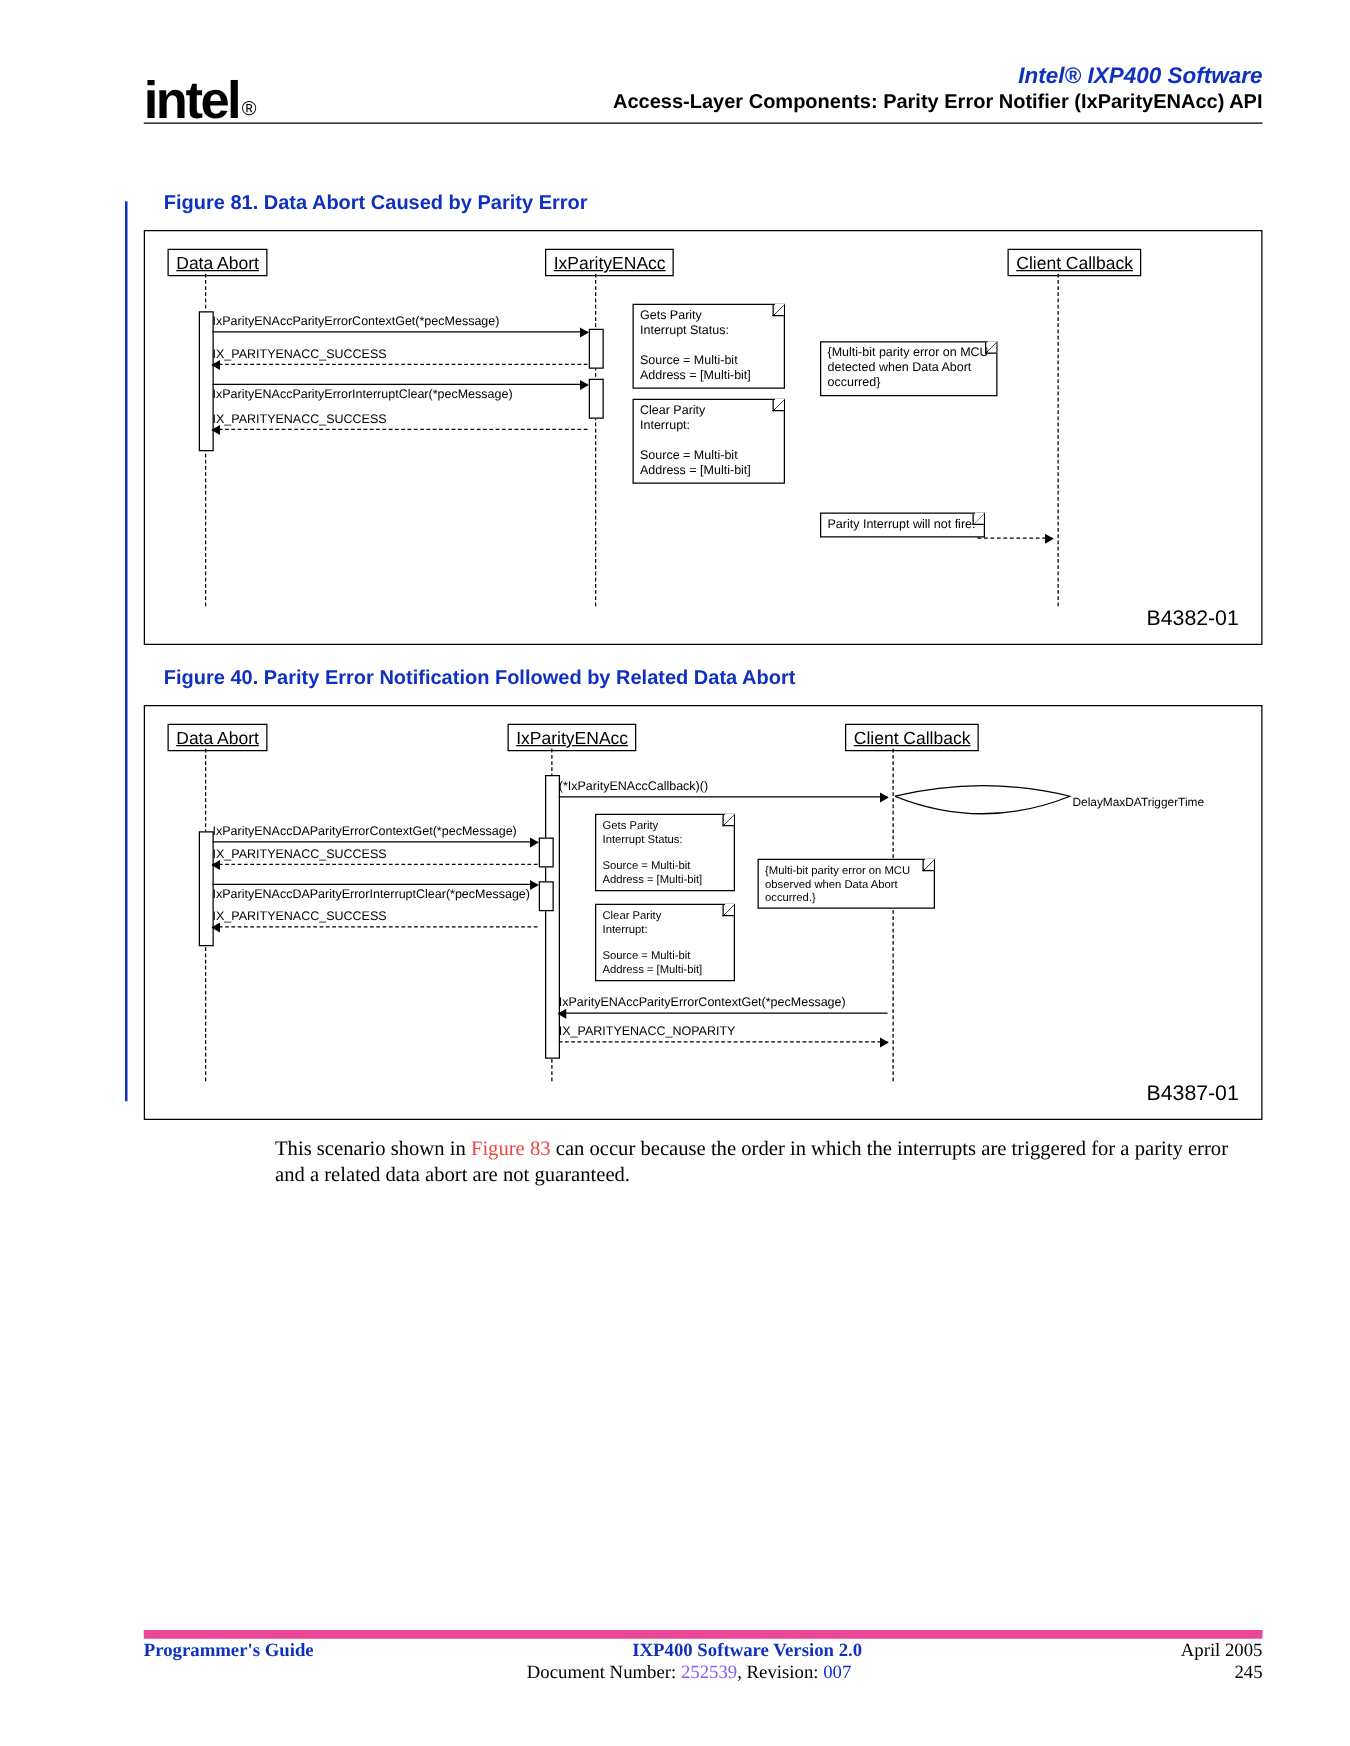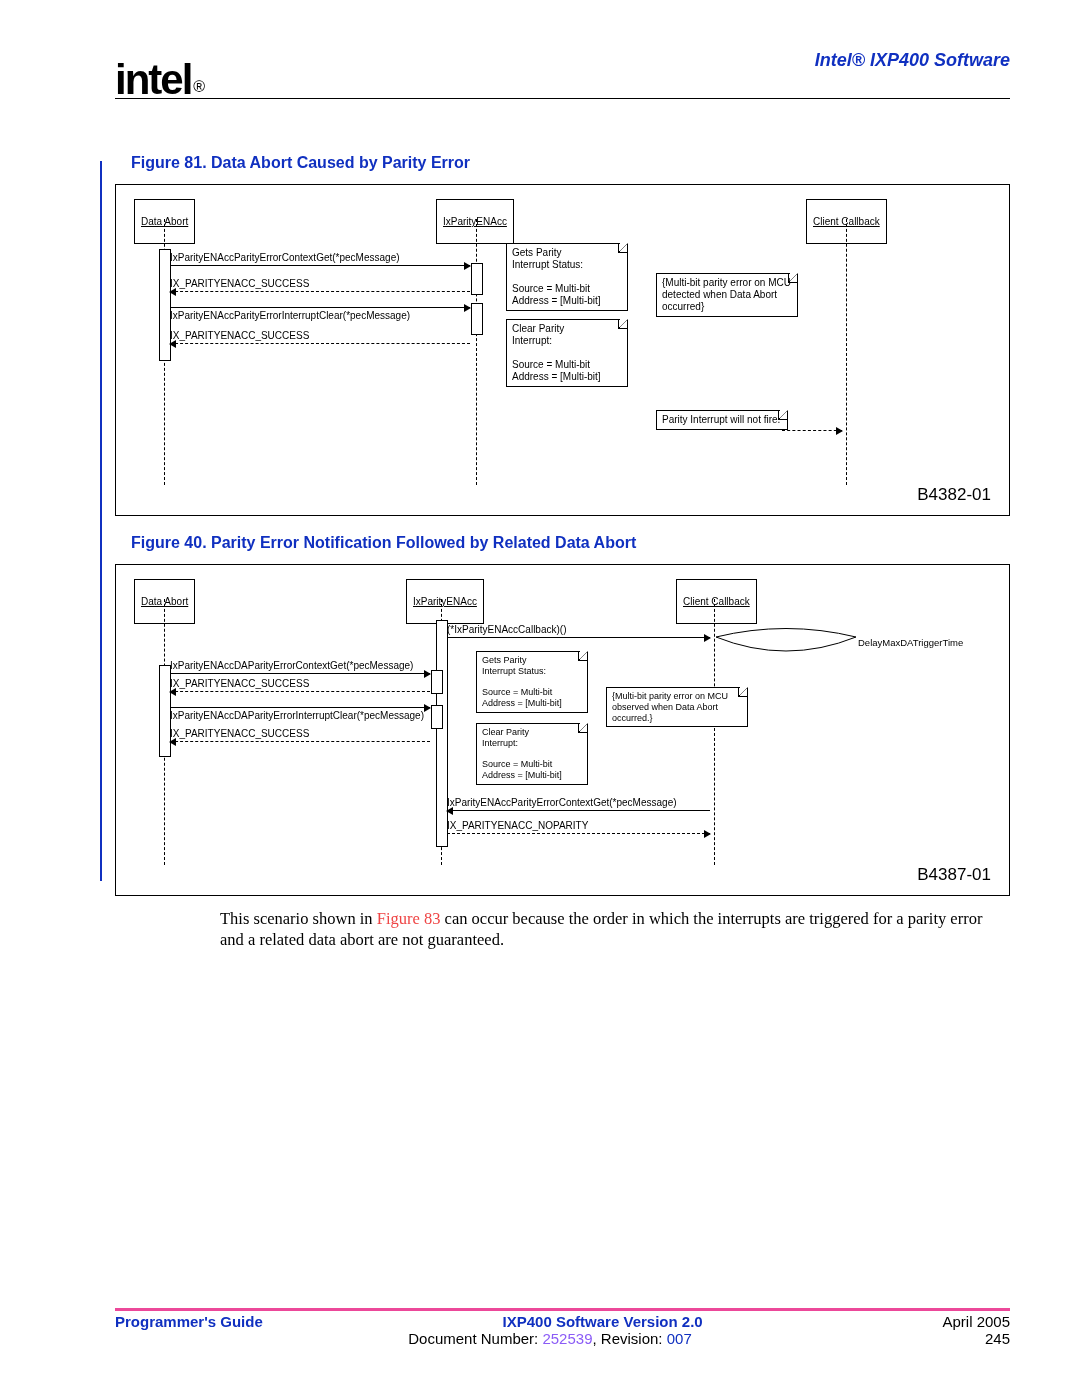--- a/index.html
+++ b/index.html
@@ -77,22 +77,22 @@
     font-family: Arial, Helvetica, sans-serif;
     font-size: 11px;
   }
   .fig-a { height: 330px; }
   .fig-b { height: 330px; }
 
   .lifeline-head {
     position: absolute;
     border: 1px solid #000;
     background: #fff;
-    padding: 16px 6px;
-    font-size: 10px;
+    padding: 2px 6px;
+    font-size: 14px;
     text-decoration: underline;
     white-space: nowrap;
     top: 14px;
   }
   .lifeline {
     position: absolute;
     border-left: 1px dashed #000;
     top: 34px;
     bottom: 30px;
   }
@@ -171,42 +171,43 @@
     font-size: 16.5px;
     margin: 12px 0 0 105px;
     line-height: 1.3;
   }
   .body-text .figref { color: #ef4444; }
   .footer {
     position: absolute;
     left: 115px;
     right: 70px;
     bottom: 50px;
-    border-top: 3px solid #ec4899;
+    border-top: 7px solid #ec4899;
     padding-top: 2px;
-    font-family: Liberation Sans, sans-serif;
+    font-family: Liberation Serif, serif;
     font-size: 15px;
   }
   .footer-row { display: flex; justify-content: space-between; }
   .footer .blue { color: #1030c0; font-weight: bold; }
   .footer .center { text-align: center; flex: 1; }
   .delay-label { position: absolute; font-size: 9.5px; }
 </style>
 </head>
 <body>
 
 <div class="page">
   <div class="change-bar"></div>
 
   <div class="header-row">
     <div class="logo">
       <span>intel</span><sub>®</sub>
     </div>
     <div class="header-right">
       <div class="doc-title">Intel® IXP400 Software</div>
+      <div class="doc-sub">Access-Layer Components: Parity Error Notifier (IxParityENAcc) API</div>
     </div>
   </div>
 
   <div class="fig-caption">Figure 81. Data Abort Caused by Parity Error</div>
   <div class="fig-box fig-a">
     <div class="lifeline-head" style="left:18px">Data Abort</div>
     <div class="lifeline-head" style="left:320px">IxParityENAcc</div>
     <div class="lifeline-head" style="left:690px">Client Callback</div>
 
     <div class="lifeline" style="left:48px"></div>

